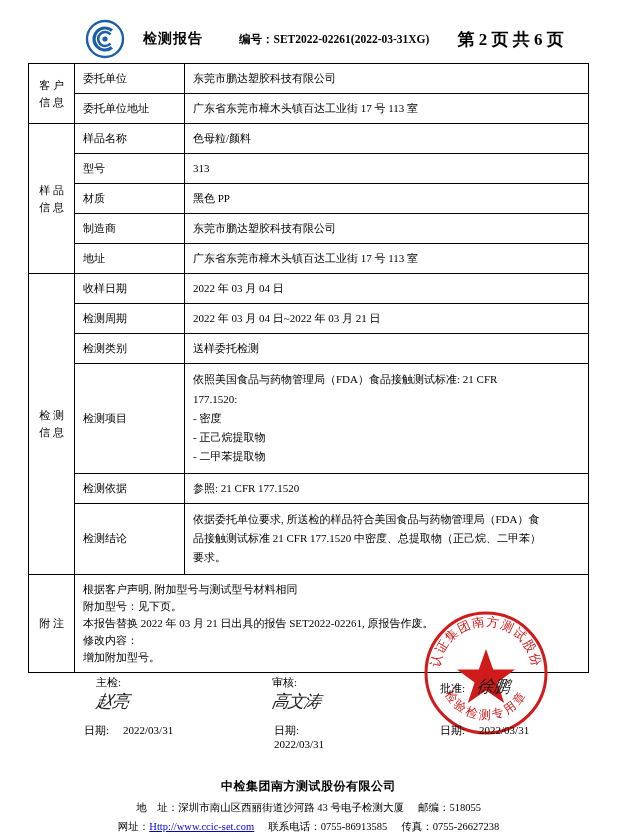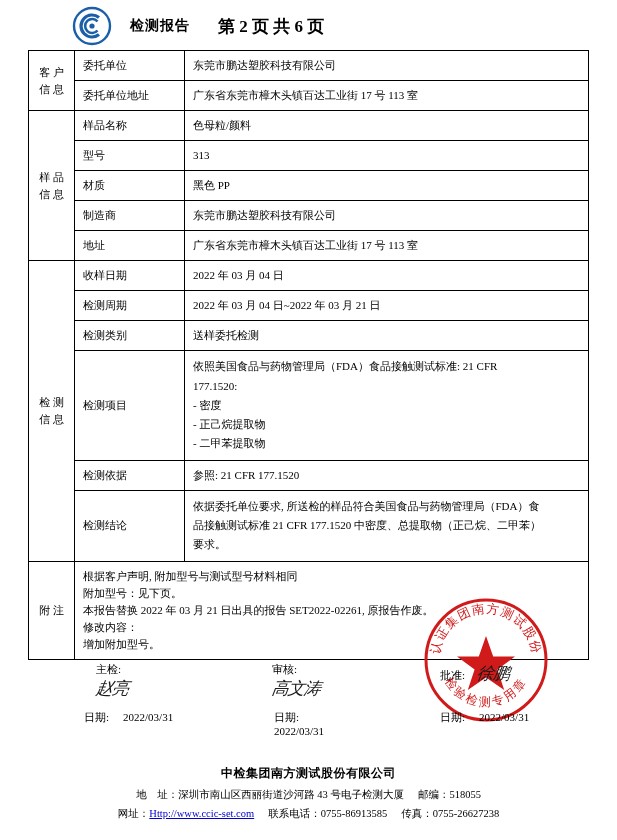--- a/index.html
+++ b/index.html
@@ -13,21 +13,21 @@
     font-family: "Liberation Serif", "DejaVu Serif", serif;
     color: #000;
     position: relative;
     overflow: hidden;
   }
   .page {
     width: 617px;
     height: 840px;
     position: relative;
     box-sizing: border-box;
-    padding: 0;
+    padding: 13px;
   }
 
   
   .header {
     display: flex;
     align-items: center;
     padding: 14px 28px 8px 28px;
     height: 46px;
     box-sizing: border-box;
   }
@@ -168,20 +168,23 @@
   <div class="header">
     <div class="logo">
       <svg width="40" height="40" viewBox="0 0 40 40">
         <circle cx="20" cy="20" r="18" fill="none" stroke="#1a5fa8" stroke-width="2.4"></circle>
         <path d="M27 11.5 A11 11 0 1 0 27 28.5" fill="none" stroke="#1a5fa8" stroke-width="3.2"></path>
         <path d="M25.5 15.5 A7 7 0 1 0 25.5 24.5" fill="none" stroke="#1a5fa8" stroke-width="2.6"></path>
         <circle cx="20" cy="20" r="2.6" fill="#1a5fa8"></circle>
       </svg>
     </div>
     <div class="header-title">检测报告</div>
+    <div class="header-code">
+      <span>编号：</span><span>SET2022-02261(2022-03-31XG)</span>
+    </div>
     <div class="header-page">第 2 页  共 6 页</div>
   </div>
 
   <table class="main">
     <colgroup>
       <col style="width:46px">
       <col style="width:110px">
       <col>
     </colgroup>
     <tbody>

